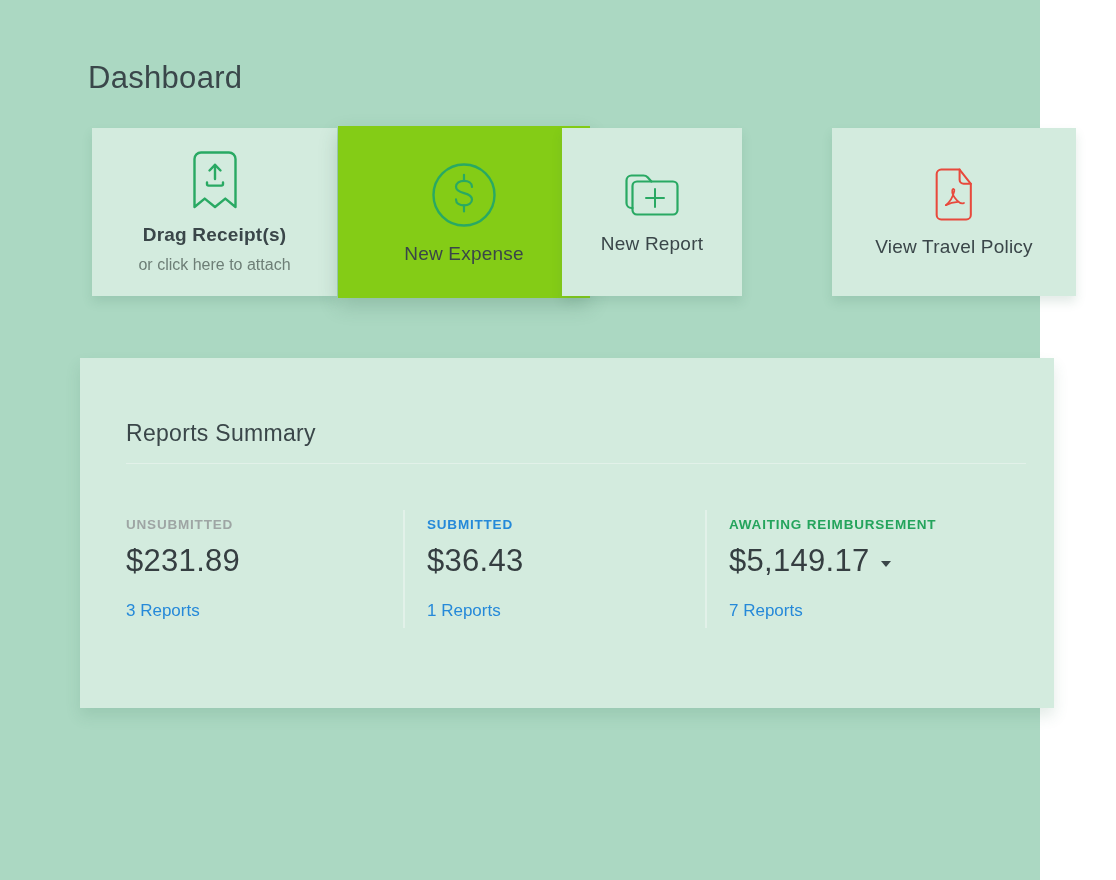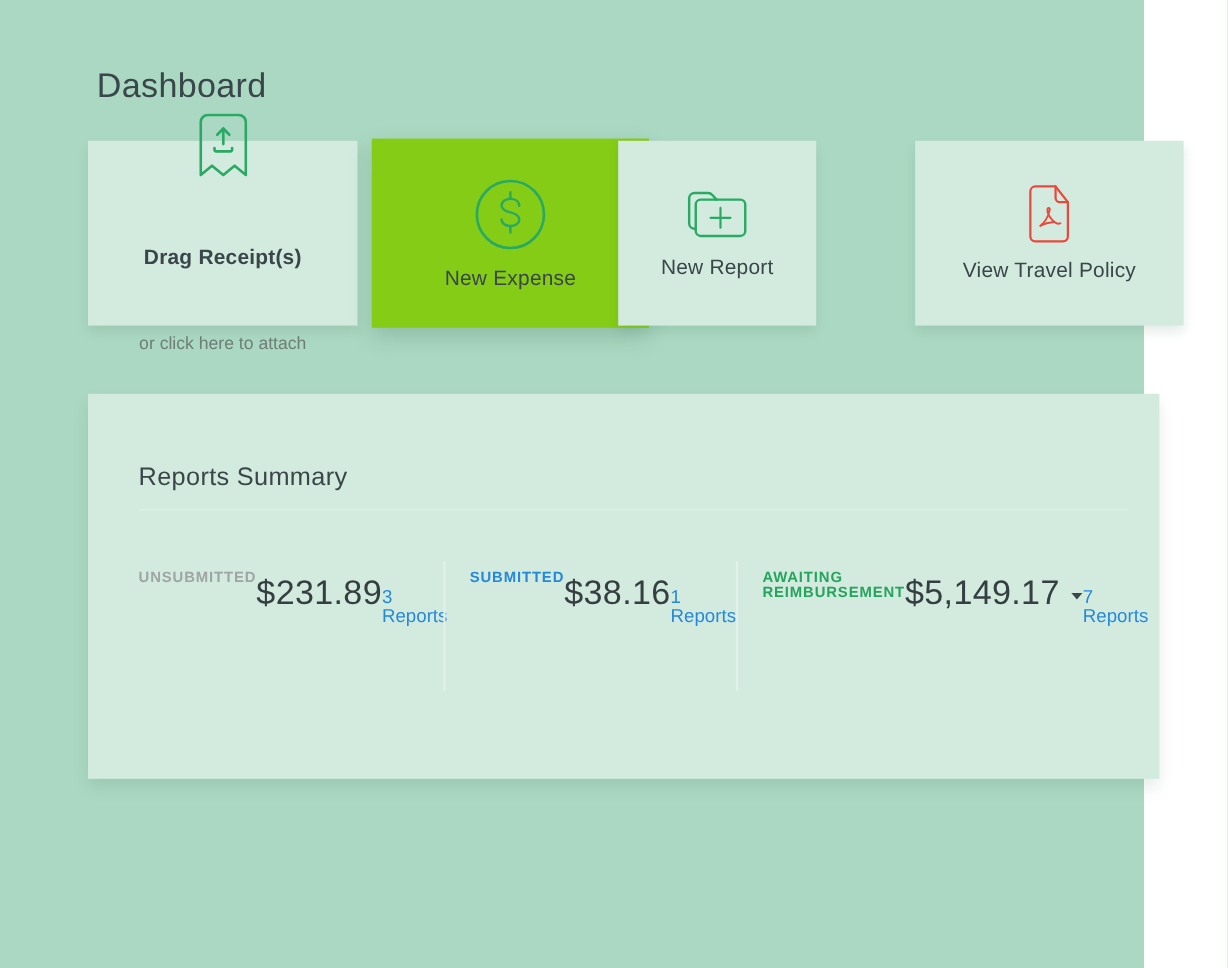--- a/index.html
+++ b/index.html
@@ -18,21 +18,21 @@
     font-size:31px;font-weight:500;color:#3a474a;letter-spacing:.3px;
   }
   
   .card{
     position:absolute;top:128px;height:168px;
     background:#d3ebde;
     display:flex;flex-direction:column;align-items:center;justify-content:center;
     box-shadow:0 6px 10px rgba(57,110,84,.14);
     cursor:pointer;box-sizing:border-box;
   }
-  .card-1{left:80px;width:245px;gap:48px;}
+  .card-1{left:92px;width:245px;}
   .card-2{left:338px;width:252px;top:126px;height:172px;background:#84cc16;
           box-shadow:0 8px 18px rgba(50,95,72,.22);}
   .card-3{left:562px;width:180px;}
   .card-4{left:832px;width:244px;}
   .card .icon{display:block;margin-bottom:16px;}
   .card-label{
     font-size:19px;font-weight:600;color:#3a4649;letter-spacing:.2px;line-height:1;
   }
   .card-label.regular{font-weight:500;}
   .card-sublabel{
@@ -48,21 +48,21 @@
     font-size:23px;font-weight:500;color:#3a4649;letter-spacing:.3px;
   }
   .panel-divider{
     position:absolute;left:46px;right:28px;top:105px;height:1px;
     background:#e2f1e9;
   }
   .summary-row{
     position:absolute;left:46px;top:152px;right:28px;
     display:flex;align-items:flex-start;
   }
-  .summary-col{display:flex;flex-direction:row;align-items:flex-start;}
+  .summary-col{display:flex;flex-direction:column;align-items:flex-start;}
   .col-1{width:277px;}
   .col-2{width:278px;margin-left:22px;}
   .col-3{margin-left:22px;}
   .v-divider{width:2px;height:118px;background:#e2f1e9;flex:0 0 auto;}
   .sum-label{
     margin-top:8px;font-size:13.5px;font-weight:600;letter-spacing:.8px;line-height:1;
   }
   .label-gray{color:#9ea5a4;}
   .label-blue{color:#2589d9;}
   .label-green{color:#24a45c;}
@@ -147,21 +147,21 @@
         <span class="sum-amount">$231.89</span>
       </div>
       <a class="sum-link">3 Reports</a>
     </div>
 
     <div class="v-divider"></div>
 
     <div class="summary-col col-2">
       <div class="sum-label label-blue">SUBMITTED</div>
       <div class="amount-row">
-        <span class="sum-amount">$38.16</span>
+        <span class="sum-amount">$36.43</span>
       </div>
       <a class="sum-link">1 Reports</a>
     </div>
 
     <div class="v-divider"></div>
 
     <div class="summary-col col-3">
       <div class="sum-label label-green">AWAITING REIMBURSEMENT</div>
       <div class="amount-row">
         <span class="sum-amount">$5,149.17</span>

